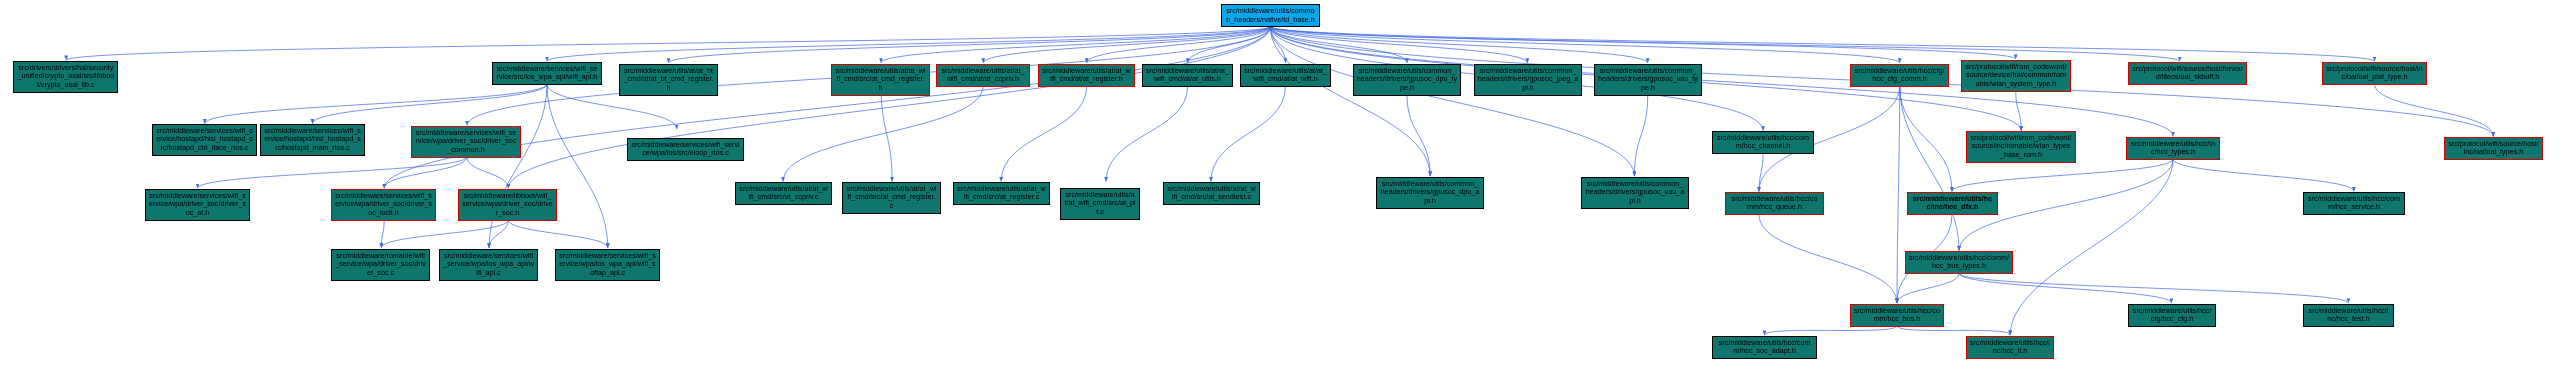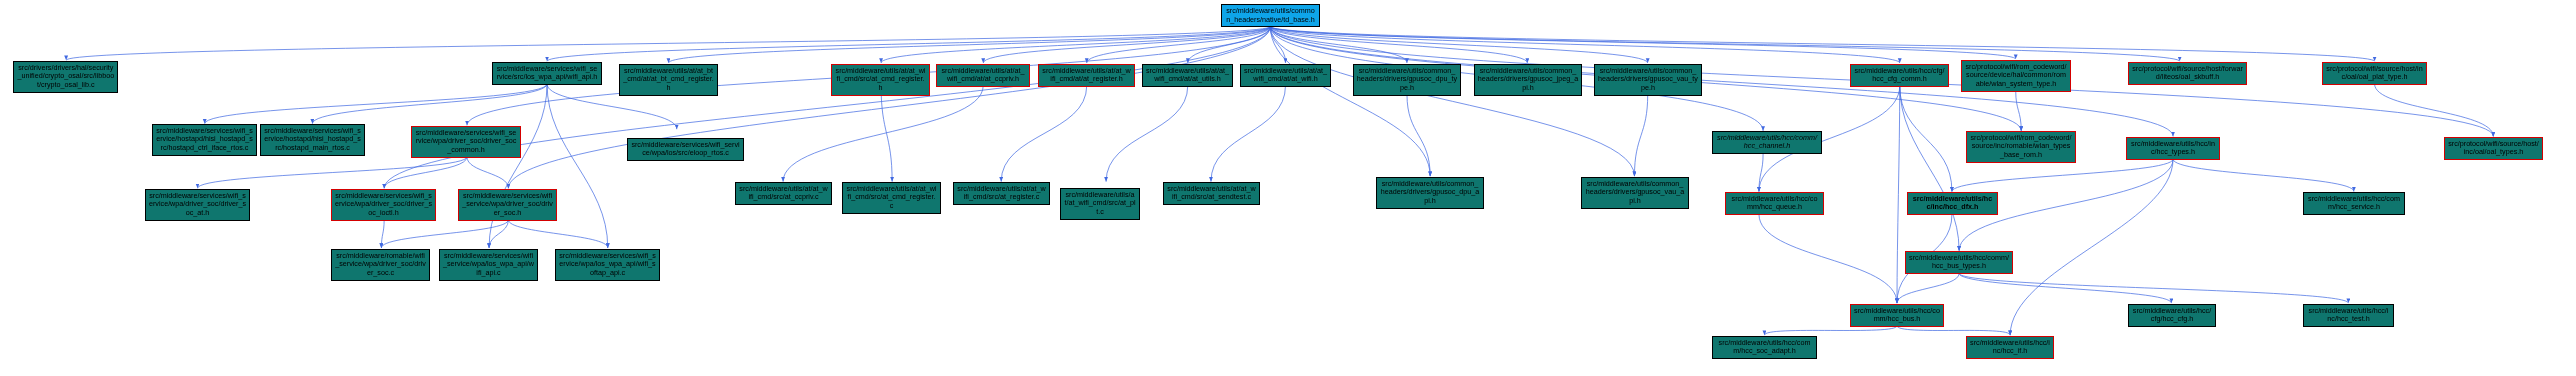--- a/index.html
+++ b/index.html
@@ -105,21 +105,21 @@
   <div id="node-layer">
       <div class="node root" style="left: 1221px; top: 4.4px; width: 99px;">src/middleware/utils/common_headers/native/td_base.h</div>
       <div class="node" style="left: 13.3px; top: 61px; width: 105px;">src/drivers/drivers/hal/security_unified/crypto_osal/src/libboot/crypto_osal_lib.c</div>
       <div class="node" style="left: 492px; top: 62px; width: 110px;">src/middleware/services/wifi_service/src/los_wpa_api/wifi_api.h</div>
       <div class="node" style="left: 152px; top: 124px; width: 105px;">src/middleware/services/wifi_service/hostapd/hisi_hostapd_src/hostapd_ctrl_iface_rtos.c</div>
       <div class="node" style="left: 260px; top: 124px; width: 105px;">src/middleware/services/wifi_service/hostapd/hisi_hostapd_src/hostapd_main_rtos.c</div>
       <div class="node truncated" style="left: 411px; top: 126px; width: 110px;">src/middleware/services/wifi_service/wpa/driver_soc/driver_soc_common.h</div>
       <div class="node" style="left: 627px; top: 138px; width: 117px;">src/middleware/services/wifi_service/wpa/los/src/eloop_rtos.c</div>
       <div class="node" style="left: 145px; top: 189px; width: 105px;">src/middleware/services/wifi_service/wpa/driver_soc/driver_soc_at.h</div>
       <div class="node truncated" style="left: 331px; top: 189px; width: 105px;">src/middleware/services/wifi_service/wpa/driver_soc/driver_soc_ioctl.h</div>
-      <div class="node truncated" style="left: 458px; top: 189px; width: 99px;">src/middleware/services/wifi_service/wpa/driver_soc/driver_soc.h</div>
+      <div class="node truncated" style="left: 458px; top: 189px; width: 99px;">src/middleware/libboot/wifi_service/wpa/driver_soc/driver_soc.h</div>
       <div class="node" style="left: 331px; top: 249px; width: 99px;">src/middleware/romable/wifi_service/wpa/driver_soc/driver_soc.c</div>
       <div class="node" style="left: 439px; top: 249px; width: 99px;">src/middleware/services/wifi_service/wpa/los_wpa_api/wifi_api.c</div>
       <div class="node" style="left: 555px; top: 249px; width: 105px;">src/middleware/services/wifi_service/wpa/los_wpa_api/wifi_softap_api.c</div>
       <div class="node" style="left: 619px; top: 64px; width: 99px;">src/middleware/utils/at/at_bt_cmd/at/at_bt_cmd_register.h</div>
       <div class="node truncated" style="left: 831px; top: 64px; width: 99px;">src/middleware/utils/at/at_wifi_cmd/src/at_cmd_register.h</div>
       <div class="node truncated" style="left: 936px; top: 64px; width: 94px;">src/middleware/utils/at/at_wifi_cmd/at/at_ccpriv.h</div>
       <div class="node truncated" style="left: 1038px; top: 64px; width: 97px;">src/middleware/utils/at/at_wifi_cmd/at/at_register.h</div>
       <div class="node" style="left: 1142px; top: 64px; width: 91px;">src/middleware/utils/at/at_wifi_cmd/at/at_utils.h</div>
       <div class="node" style="left: 1240px; top: 64px; width: 91px;">src/middleware/utils/at/at_wifi_cmd/at/at_wifi.h</div>
       <div class="node" style="left: 735px; top: 182px; width: 97px;">src/middleware/utils/at/at_wifi_cmd/src/at_ccpriv.c</div>
@@ -129,21 +129,21 @@
       <div class="node" style="left: 1163px; top: 182px; width: 97px;">src/middleware/utils/at/at_wifi_cmd/src/at_sendtest.c</div>
       <div class="node" style="left: 1353px; top: 64px; width: 108px;">src/middleware/utils/common_headers/drivers/gpusoc_dpu_type.h</div>
       <div class="node" style="left: 1474px; top: 64px; width: 108px;">src/middleware/utils/common_headers/drivers/gpusoc_jpeg_api.h</div>
       <div class="node" style="left: 1594px; top: 64px; width: 108px;">src/middleware/utils/common_headers/drivers/gpusoc_vau_type.h</div>
       <div class="node" style="left: 1376px; top: 177px; width: 108px;">src/middleware/utils/common_headers/drivers/gpusoc_dpu_api.h</div>
       <div class="node" style="left: 1581px; top: 177px; width: 108px;">src/middleware/utils/common_headers/drivers/gpusoc_vau_api.h</div>
       <div class="node truncated" style="left: 1850px; top: 64px; width: 99px;">src/middleware/utils/hcc/cfg/hcc_cfg_comm.h</div>
       <div class="node truncated" style="left: 1961px; top: 60px; width: 110px;">src/protocol/wifi/rom_codeword/source/device/hal/common/romable/wlan_system_type.h</div>
       <div class="node truncated" style="left: 2128px; top: 62px; width: 119px;">src/protocol/wifi/source/host/forward/liteos/oal_skbuff.h</div>
       <div class="node truncated" style="left: 2322px; top: 62px; width: 105px;">src/protocol/wifi/source/host/inc/oal/oal_plat_type.h</div>
-      <div class="node" style="left: 1712px; top: 131px; width: 110px; font-style: italic;">src/middleware/utils/hcc/comm/hcc_channel.h</div>
+      <div class="node" style="left: 1712px; top: 131px; width: 102px;">src/middleware/utils/hcc/comm/hcc_channel.h</div>
       <div class="node truncated" style="left: 1966px; top: 131px; width: 110px;">src/protocol/wifi/rom_codeword/source/inc/romable/wlan_types_base_rom.h</div>
       <div class="node truncated" style="left: 2126px; top: 137px; width: 94px;">src/middleware/utils/hcc/inc/hcc_types.h</div>
       <div class="node truncated" style="left: 2444px; top: 137px; width: 99px;">src/protocol/wifi/source/host/inc/oal/oal_types.h</div>
       <div class="node truncated" style="left: 1709px; top: 192px; width: 99px; margin-left: 16px;">src/middleware/utils/hcc/comm/hcc_queue.h</div>
       <div class="node truncated" style="left: 1907px; top: 192px; width: 91px; font-weight: bold;">src/middleware/utils/hcc/inc/hcc_dfx.h</div>
       <div class="node" style="left: 2303px; top: 192px; width: 102px;">src/middleware/utils/hcc/comm/hcc_service.h</div>
       <div class="node truncated" style="left: 1905px; top: 251px; width: 108px;">src/middleware/utils/hcc/comm/hcc_bus_types.h</div>
       <div class="node truncated" style="left: 1850px; top: 304px; width: 94px;">src/middleware/utils/hcc/comm/hcc_bus.h</div>
       <div class="node" style="left: 2128px; top: 304px; width: 88px;">src/middleware/utils/hcc/cfg/hcc_cfg.h</div>
       <div class="node" style="left: 2303px; top: 304px; width: 91px;">src/middleware/utils/hcc/inc/hcc_test.h</div>

